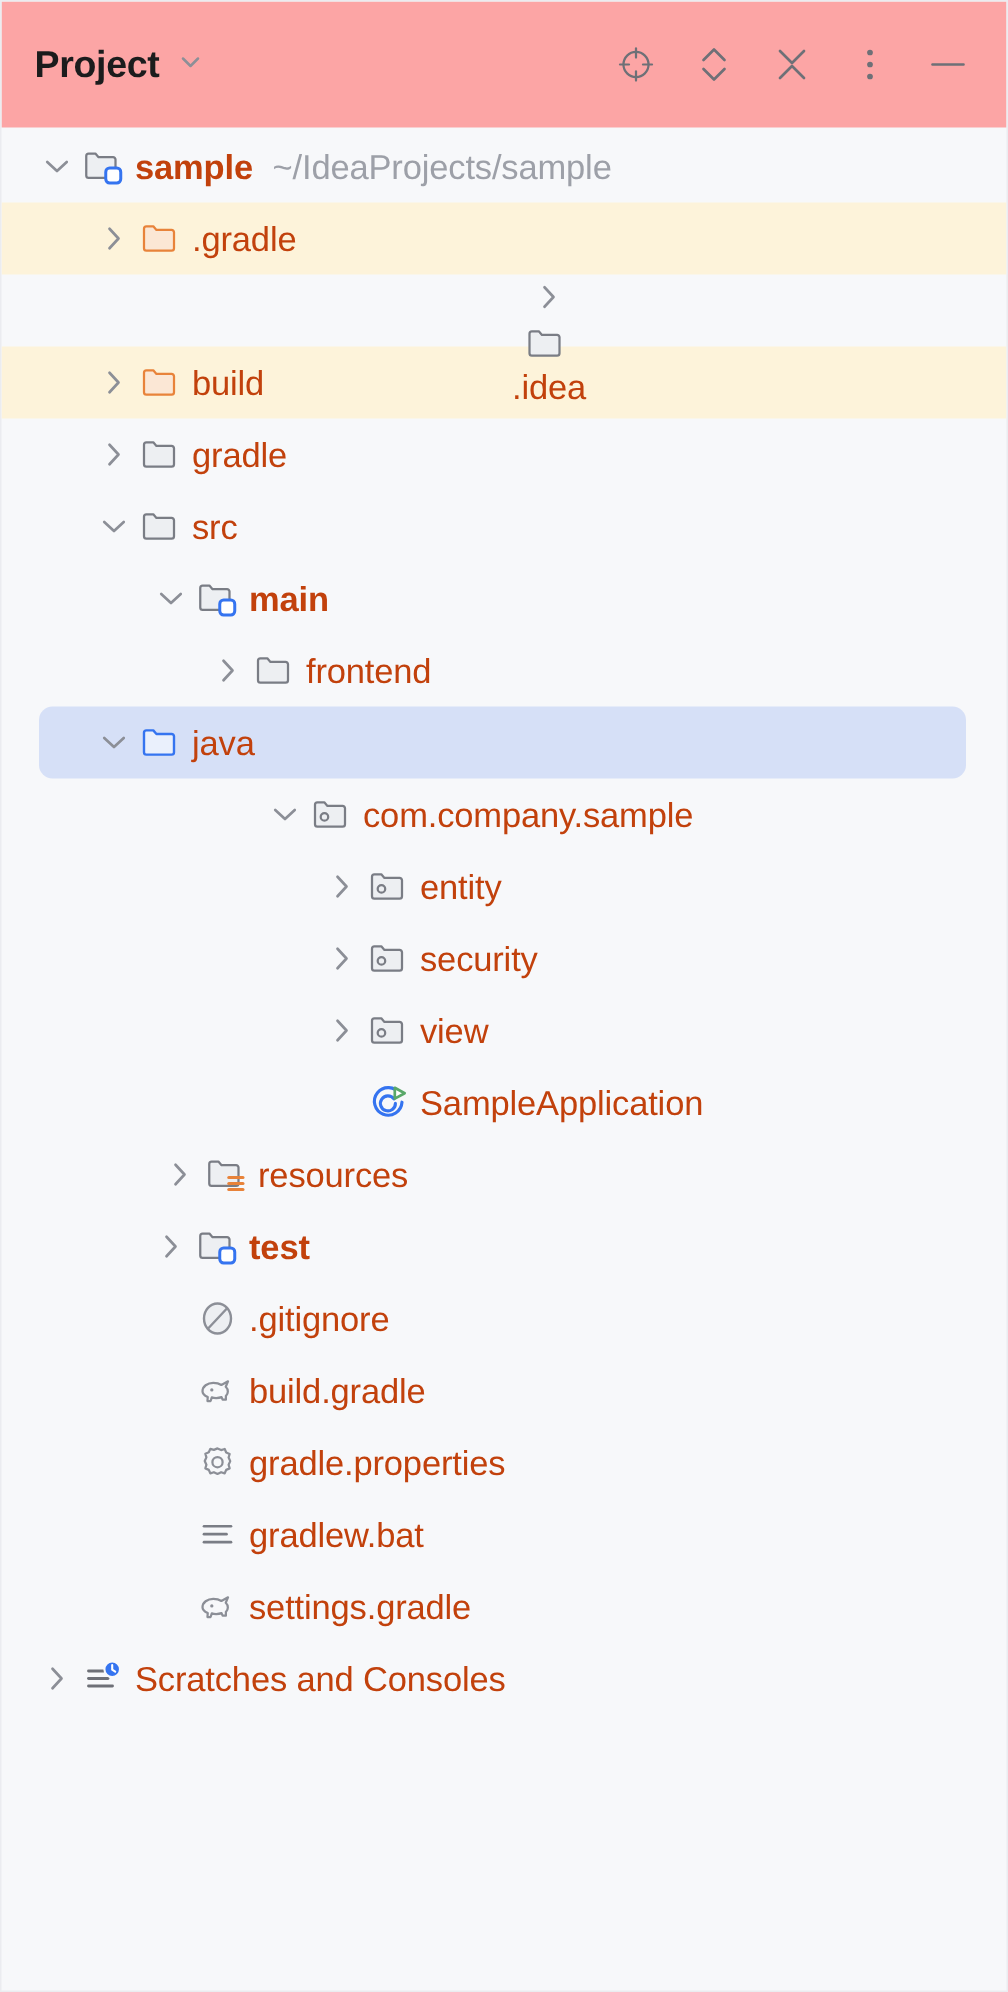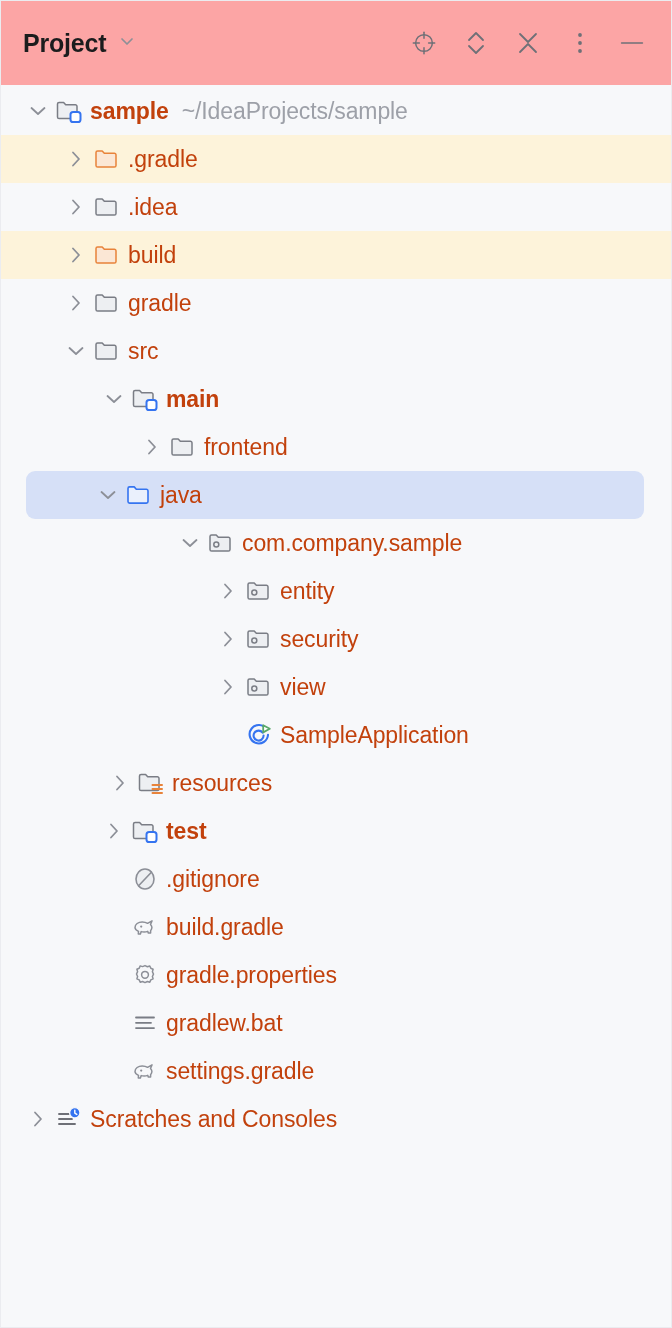--- a/index.html
+++ b/index.html
@@ -186,21 +186,21 @@
     <path d="M8 4.5l6 6.5-6 6.5" fill="none" stroke="#8C8F97" stroke-width="1.8" stroke-linecap="round" stroke-linejoin="round"></path>
   </svg>
         </span>
         <span class="icon">
           <svg width="30" height="30" viewBox="0 0 30 30">
     <path d="M4 8.5a1.6 1.6 0 0 1 1.6-1.6h4.6l2.1 2.4h10.1a1.6 1.6 0 0 1 1.6 1.6v10.6a1.6 1.6 0 0 1-1.6 1.6H5.6A1.6 1.6 0 0 1 4 21.5z" fill="#FBE7D5" stroke="#E8833A" stroke-width="1.5" stroke-linejoin="round"></path>
   </svg>
         </span>
         <span class="label">.gradle</span>
       </div>
-      <div class="row" style="padding-left: 60px;">
+      <div class="row" style="padding-left: 60px; flex-direction: column;">
         <span class="twisty">
           <svg width="22" height="22" viewBox="0 0 22 22">
     <path d="M8 4.5l6 6.5-6 6.5" fill="none" stroke="#8C8F97" stroke-width="1.8" stroke-linecap="round" stroke-linejoin="round"></path>
   </svg>
         </span>
         <span class="icon">
           <svg width="30" height="30" viewBox="0 0 30 30">
     <path d="M4 8.5a1.6 1.6 0 0 1 1.6-1.6h4.6l2.1 2.4h10.1a1.6 1.6 0 0 1 1.6 1.6v10.6a1.6 1.6 0 0 1-1.6 1.6H5.6A1.6 1.6 0 0 1 4 21.5z" fill="#EDEFF2" stroke="#7A7D85" stroke-width="1.5" stroke-linejoin="round"></path>
   </svg>
         </span>
@@ -265,21 +265,21 @@
     <path d="M8 4.5l6 6.5-6 6.5" fill="none" stroke="#8C8F97" stroke-width="1.8" stroke-linecap="round" stroke-linejoin="round"></path>
   </svg>
         </span>
         <span class="icon">
           <svg width="30" height="30" viewBox="0 0 30 30">
     <path d="M4 8.5a1.6 1.6 0 0 1 1.6-1.6h4.6l2.1 2.4h10.1a1.6 1.6 0 0 1 1.6 1.6v10.6a1.6 1.6 0 0 1-1.6 1.6H5.6A1.6 1.6 0 0 1 4 21.5z" fill="#EDEFF2" stroke="#7A7D85" stroke-width="1.5" stroke-linejoin="round"></path>
   </svg>
         </span>
         <span class="label">frontend</span>
       </div>
-      <div class="row selected" style="padding-left: 92px;">
+      <div class="row selected" style="padding-left: 60px;">
         <span class="twisty">
           <svg width="22" height="22" viewBox="0 0 22 22">
     <path d="M4.5 8l6.5 6 6.5-6" fill="none" stroke="#8C8F97" stroke-width="1.8" stroke-linecap="round" stroke-linejoin="round"></path>
   </svg>
         </span>
         <span class="icon">
           <svg width="30" height="30" viewBox="0 0 30 30">
     <path d="M4 8.5a1.6 1.6 0 0 1 1.6-1.6h4.6l2.1 2.4h10.1a1.6 1.6 0 0 1 1.6 1.6v10.6a1.6 1.6 0 0 1-1.6 1.6H5.6A1.6 1.6 0 0 1 4 21.5z" fill="#EAF0FC" stroke="#3574F0" stroke-width="1.6" stroke-linejoin="round"></path>
   </svg>
         </span>

